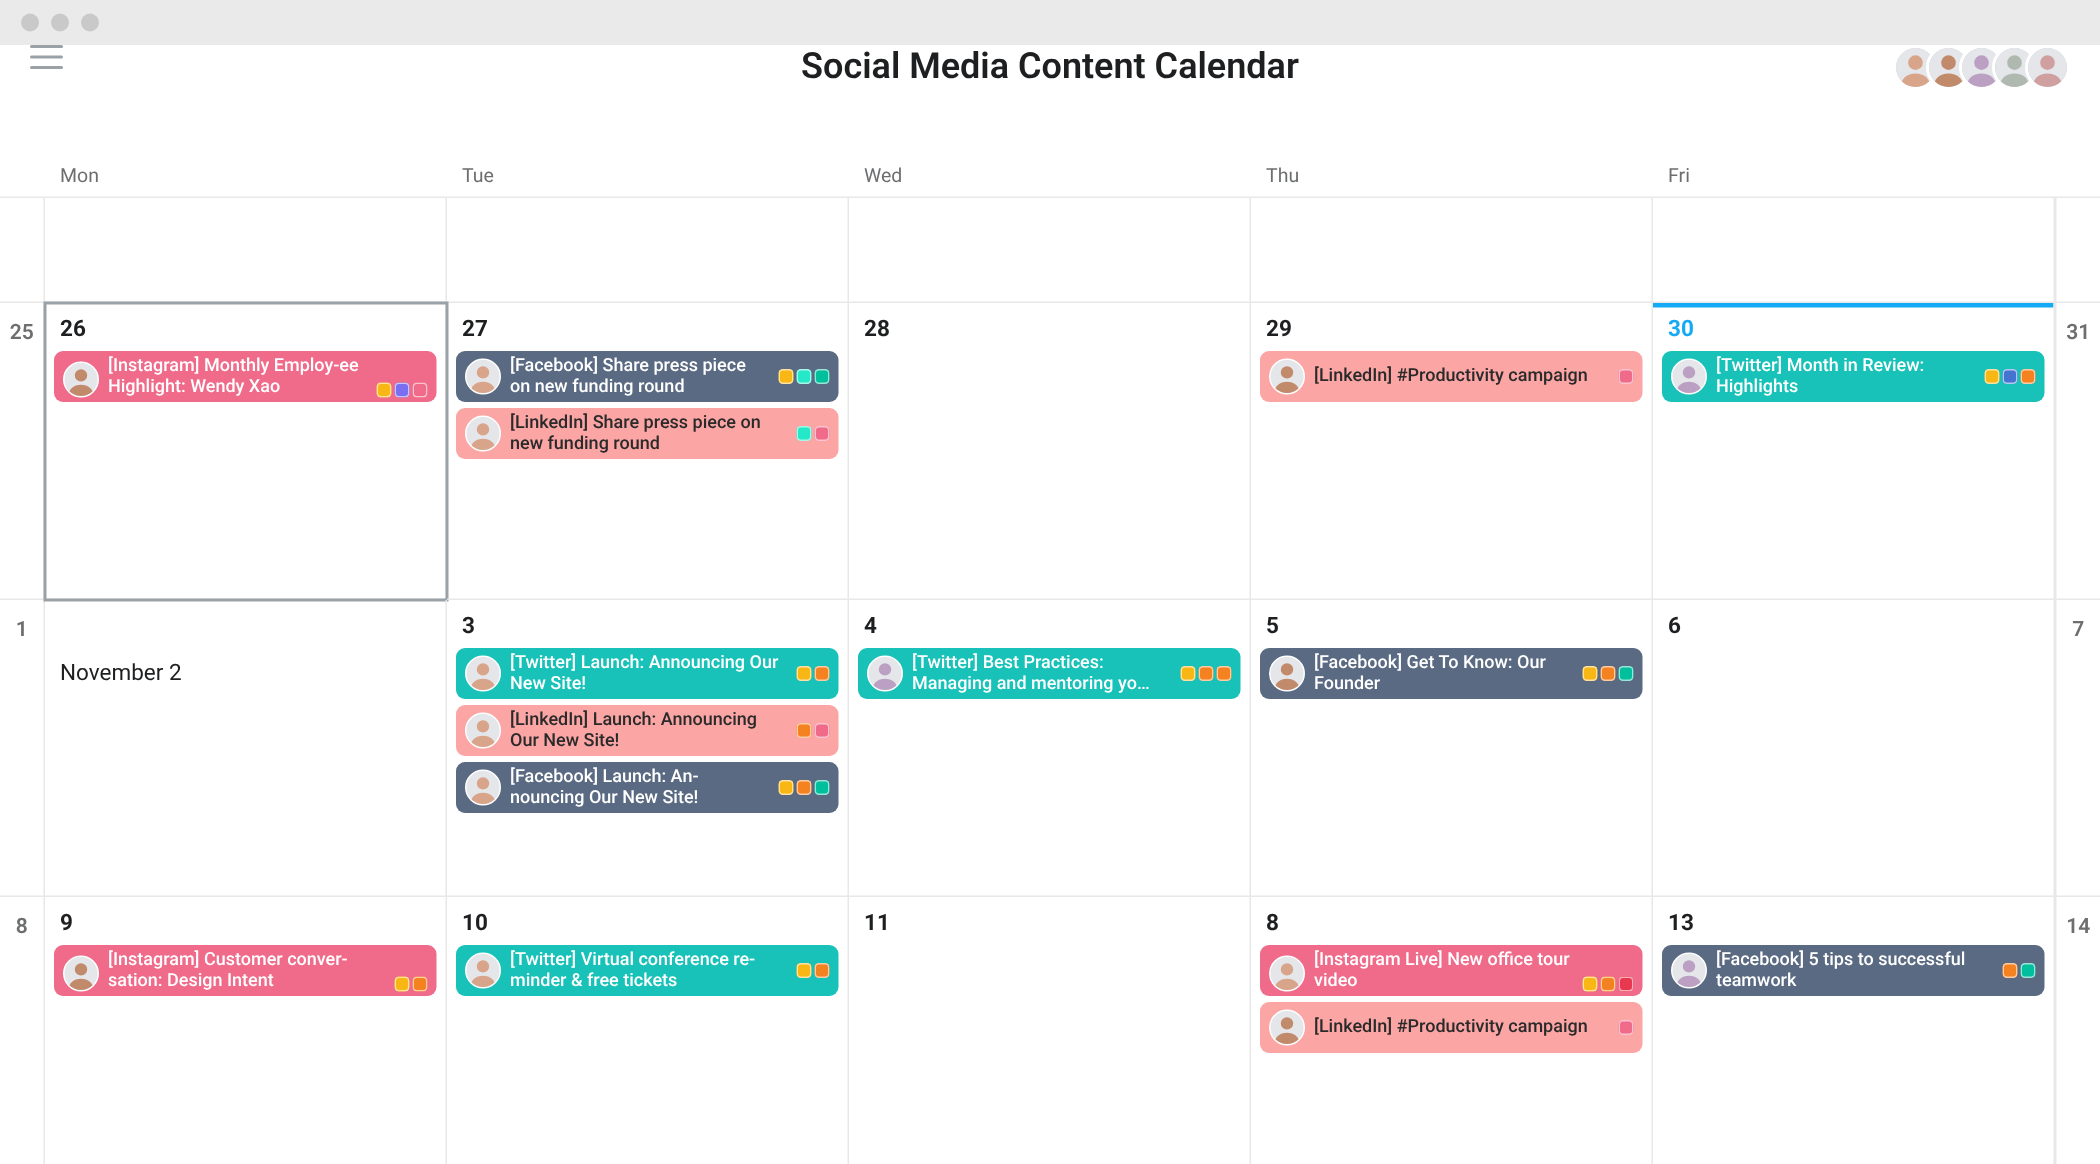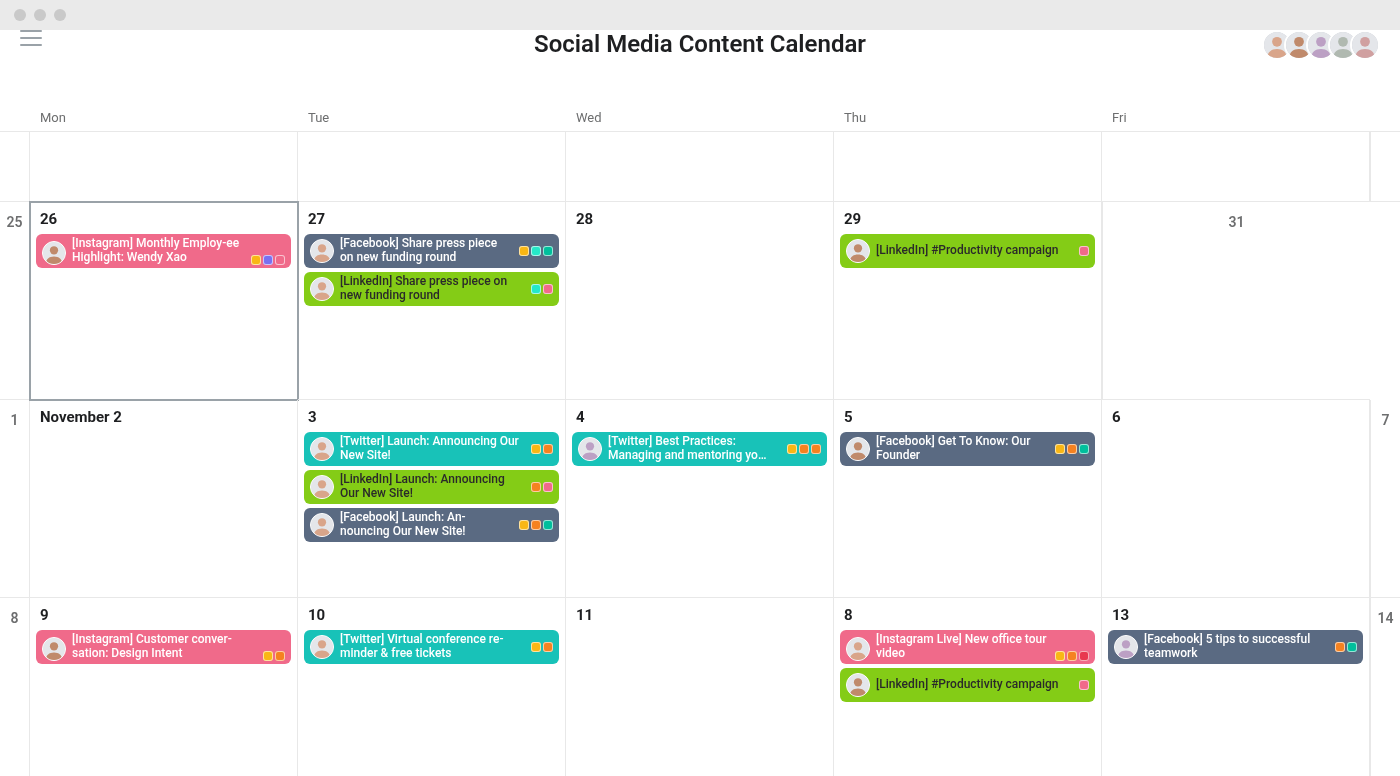--- a/index.html
+++ b/index.html
@@ -89,39 +89,39 @@
   .row-tall .cell, .row-tall .week-edge { height: 198px; }
   .row-short .cell, .row-short .week-edge { height: 70px; }
   .row-today .cell, .row-today .week-edge { height: 186px; }
   .datenum {
     font-size: 15px;
     font-weight: 700;
     color: #1e1f21;
     padding-left: 4px;
     margin-bottom: 6px;
   }
-  .datenum.long { font-size: 15px; font-weight: 700; }
+  .datenum.long { font-size: 15px; font-weight: 400; margin-top: 31px; }
   .today-cell { box-shadow: inset 0 3px 0 0 #14aaf5; }
   .today-num { color: #14aaf5; }
   .event {
     border-radius: 6px;
     display: flex;
     align-items: center;
     padding: 3px 6px;
     margin-bottom: 4px;
     font-size: 12px;
     line-height: 1.15;
     color: #fff;
     gap: 6px;
     min-height: 34px;
     cursor: pointer;
   }
   .ev-pink   { background: #f06a8a; align-items: flex-end; }
   .ev-slate  { background: #5a6a82; }
-  .ev-yellow { background: #84cc16; color: #2a2a2a; }
+  .ev-yellow { background: #fca5a5; color: #2a2a2a; }
   .ev-yellow .ev-text { color: #2a2a2a; }
   .ev-teal   { background: #18c2b8; }
   .ev-av {
     width: 24px; height: 24px; border-radius: 50%;
     flex-shrink: 0;
     background: #e4e6ea;
     border: 1px solid #fff;
     overflow: hidden;
     display:flex;align-items:center;justify-content:center;
   }
@@ -289,20 +289,38 @@
               <circle cx="16" cy="12" r="6" fill="#c08a6b"></circle>
               <path d="M4 32c0-7 5-11 12-11s12 4 12 11" fill="#c08a6b"></path>
             </svg>
           </div>
           <div class="ev-text">[LinkedIn] #Productivity campaign</div>
           <div class="ev-tags">
             <span class="tag t-pink"></span>
           </div>
         </div>
       </div>
+      <div class="cell today-cell">
+        <div class="datenum today-num">30</div>
+        <div class="event ev-teal">
+          <div class="ev-av">
+            <svg viewBox="0 0 32 32">
+              <circle cx="16" cy="16" r="16" fill="#e4e6ea"></circle>
+              <circle cx="16" cy="12" r="6" fill="#bca0c4"></circle>
+              <path d="M4 32c0-7 5-11 12-11s12 4 12 11" fill="#bca0c4"></path>
+            </svg>
+          </div>
+          <div class="ev-text">[Twitter] Month in Review: Highlights</div>
+          <div class="ev-tags">
+            <span class="tag t-yellow"></span>
+            <span class="tag t-blue"></span>
+            <span class="tag t-orange"></span>
+          </div>
+        </div>
+      </div>
       <div class="week-edge right">31</div>
     </div>
     <div class="row row-tall">
       <div class="week-edge">1</div>
       <div class="cell">
         <div class="datenum long">November 2</div>
       </div>
       <div class="cell">
         <div class="datenum">3</div>
         <div class="event ev-teal">

